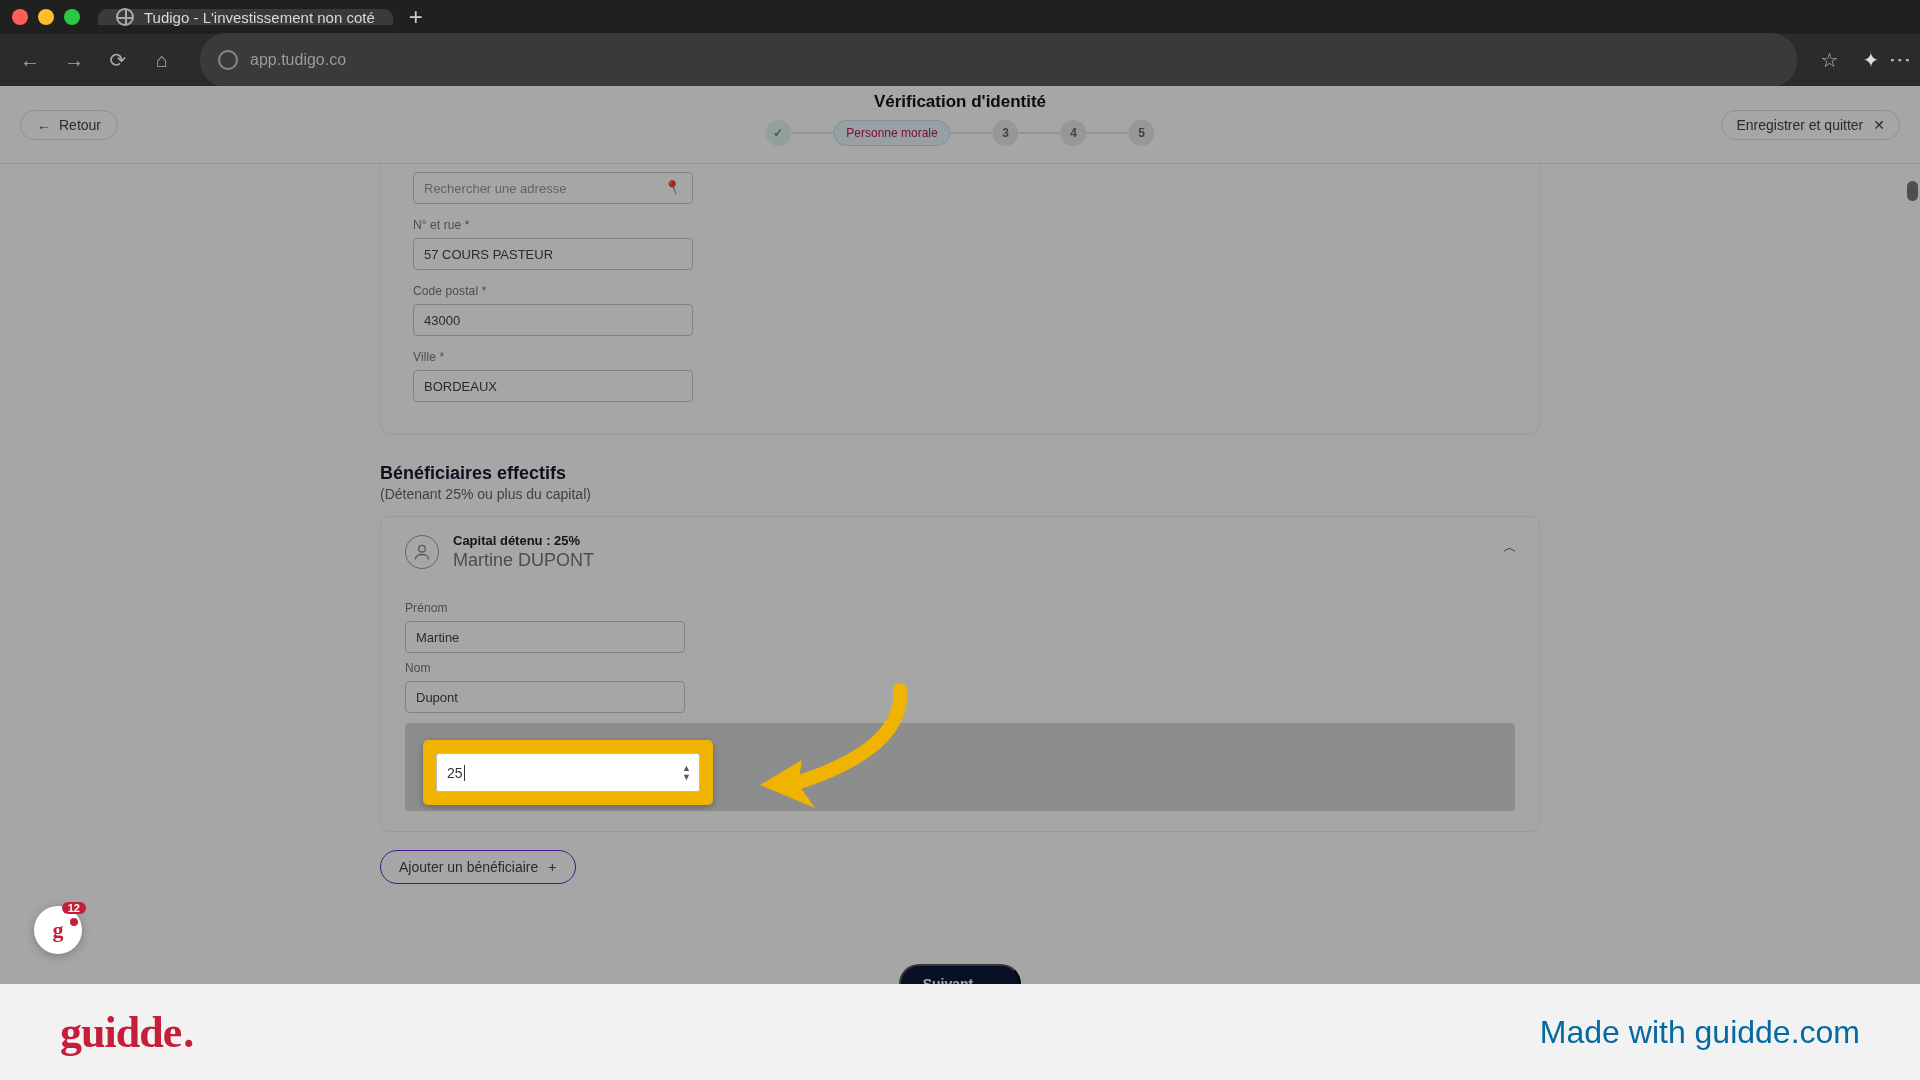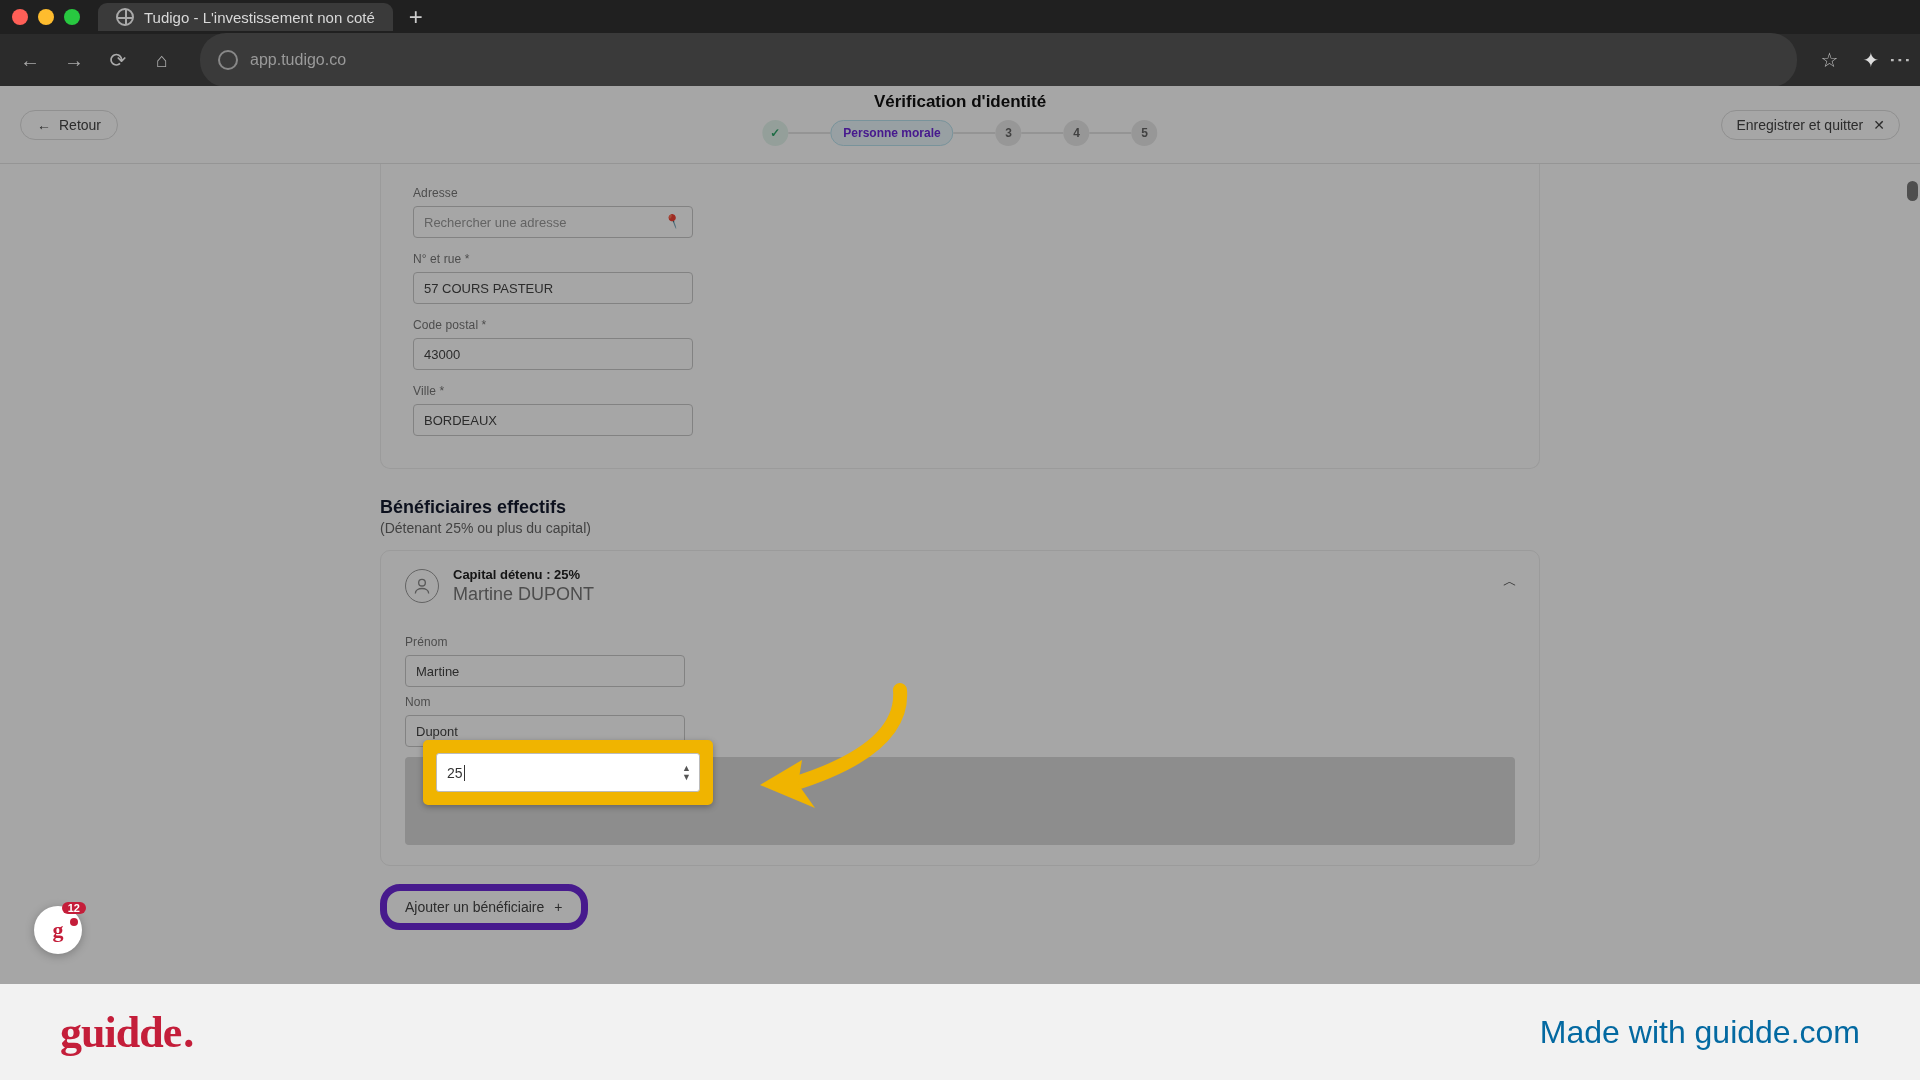--- a/index.html
+++ b/index.html
@@ -4,21 +4,21 @@
 <style>
   * { box-sizing: border-box; margin: 0; padding: 0; }
   body { font-family: -apple-system, BlinkMacSystemFont, "Segoe UI", Arial, sans-serif; width: 1920px; height: 1080px; overflow: hidden; position: relative; background: #fff; }
   
   
   .browser-chrome { background: #2b2b2b; height: 86px; }
   .titlebar { height: 34px; display:flex; align-items:center; padding: 0 12px; background:#202020; }
   .traffic-lights { display:flex; gap:10px; margin-right:18px; }
   .tl { width:16px; height:16px; border-radius:50%; }
   .tl.red { background:#ff5f57; } .tl.yellow { background:#febc2e; } .tl.green { background:#28c840; }
-  .tab { display:flex; align-items:center; gap:10px; background:#3a3a3a; color:#d9d9d9; font-size:15px; padding:6px 18px; border-radius:9px 9px 0 0; height:28px; }
+  .tab { display:flex; align-items:center; gap:10px; background:#3a3a3a; color:#d9d9d9; font-size:15px; padding:6px 18px; border-radius:9px 9px 0 0; height:16px; }
   .tab .globe { width:18px; height:18px; border-radius:50%; border:2px solid #aaa; position:relative; }
   .tab .globe::before { content:""; position:absolute; top:0; bottom:0; left:7px; width:2px; background:#aaa; }
   .tab .globe::after { content:""; position:absolute; left:0; right:0; top:7px; height:2px; background:#aaa; }
   .newtab { color:#ccc; font-size:24px; margin-left:16px; font-weight:300; }
   
   .toolbar { height:52px; display:flex; align-items:center; padding:0 16px; gap:16px; }
   .navbtn { width:28px; height:28px; display:flex; align-items:center; justify-content:center; color:#aaa; font-size:20px; }
   .addrbar { flex:1; background:#3a3a3a; border-radius:26px; height:54px; display:flex; align-items:center; padding:0 18px; color:#9a9a9a; font-size:16px; gap:12px; margin:0 8px; }
   .addrbar .site-icon { width:20px; height:20px; border-radius:50%; border:2px solid #888; position:relative; }
   .star { color:#bbb; margin-right:8px; font-size:20px; }
@@ -30,21 +30,21 @@
   .dimmer { position:absolute; inset:0; background:rgba(0,0,0,0.35); pointer-events:none; z-index:5; }
   
   .app-header { height:78px; border-bottom:1px solid #e5e5e5; position:relative; display:flex; align-items:center; justify-content:space-between; padding:0 20px; }
   .retour { border:1px solid #ddd; border-radius:20px; padding:6px 16px; font-size:14px; color:#444; display:flex; align-items:center; gap:8px; background:#fff; }
   .header-center { position:absolute; left:50%; transform:translateX(-50%); top:6px; text-align:center; }
   .header-title { font-weight:800; font-size:17px; color:#111; }
   .stepper { display:flex; align-items:center; gap:0; margin-top:8px; justify-content:center; }
   .step { width:26px; height:26px; border-radius:50%; background:#e9e9e9; color:#666; font-size:12px; font-weight:600; display:flex; align-items:center; justify-content:center; }
   .step.done { background:#e4f5ed; color:#2fa76a; }
   .step-line { width:42px; height:2px; background:#e3e3e3; }
-  .step-label { background:#eaf6fb; border:1px solid #b9e2ee; color:#6d28d9; font-size:12px; font-weight:700; padding:5px 12px; border-radius:16px; }
+  .step-label { background:#eaf6fb; border:1px solid #b9e2ee; color:#be185d; font-size:12px; font-weight:400; padding:5px 12px; border-radius:16px; }
   .save-quit { border:1px solid #ddd; border-radius:20px; padding:6px 14px; font-size:14px; color:#444; background:#fff; display:flex; align-items:center; gap:10px; }
   
   .content { max-width: 1160px; margin: 0 auto; padding: 0 0 40px; }
   .card { background:#fff; border:1px solid #eee; border-radius:10px; }
   .card-padding { padding: 8px 32px 32px; }
   
   .field-label { font-size:12px; color:#777; margin-top:14px; margin-bottom:6px; letter-spacing:0.1px; }
   .input { width:280px; height:32px; border:1px solid #c8c8c8; border-radius:4px; padding:0 10px; font-size:13px; color:#444; background:#fff; display:flex; align-items:center; justify-content:space-between; }
   .input.placeholder { color:#999; }
   .pin-icon { color:#888; font-size:14px; transform:rotate(-20deg); }
@@ -57,21 +57,21 @@
   .avatar-icon { width:34px; height:34px; border-radius:50%; border:1.5px solid #999; display:flex; align-items:center; justify-content:center; color:#777; font-size:18px; }
   .benef-meta { font-size:14px; }
   .benef-meta .cap { font-weight:700; color:#222; font-size:13px; }
   .benef-meta .name { color:#777; font-size:18px; margin-top:2px; }
   .collapse-btn { position:absolute; right:22px; top:22px; color:#555; font-size:14px; }
   
   .benef-body { padding:0 24px 20px; }
   
   .percent-block { background:#d9d9d9; border-radius:4px; margin-top:10px; padding:18px 14px 18px 14px; height:88px; position:relative; }
   
-  .add-benef { border:7px solid #6d28d9; border-radius:20px; padding:8px 18px; font-size:14px; color:#444; background:#fff; display:inline-flex; align-items:center; gap:10px; margin-top:18px; }
+  .add-benef { border:1px solid #6d28d9; border-radius:20px; padding:8px 18px; font-size:14px; color:#444; background:#fff; display:inline-flex; align-items:center; gap:10px; margin-top:18px; }
   
   .next-btn { background:#0d1a3a; color:#fff; border-radius:22px; padding:10px 22px; font-size:14px; font-weight:600; display:inline-flex; align-items:center; gap:10px; margin:40px auto 0; }
   .next-wrap { text-align:center; margin-top:40px; }
   
   
   .highlight-wrap { position:absolute; z-index:10; left:423px; top:740px; width:290px; height:65px; border:8px solid #f0b400; border-radius:5px; padding:5px; background:#f0b400; box-shadow:0 2px 6px rgba(0,0,0,0.3); }
   .highlight-inner { background:#fff; border:1px solid #bbb; border-radius:3px; height:100%; display:flex; align-items:center; padding:0 10px; font-size:14px; color:#333; position:relative; }
   .highlight-inner .caret { border-left:1px solid #333; height:16px; margin-left:1px; }
   .stepper-arrows { position:absolute; right:8px; display:flex; flex-direction:column; font-size:9px; color:#555; line-height:0.9; }
   
@@ -148,21 +148,20 @@
       </div>
     </div>
     <button class="save-quit">
       <span>Enregistrer et quitter</span>
       <span>✕</span>
     </button>
   </div>
 
   <div class="content">
     <div class="card card-padding" style="margin-top:0; border-top:none; border-top-left-radius:0; border-top-right-radius:0;">
-      <div class="field-label">Adresse</div>
       <div class="input placeholder">
         <span>Rechercher une adresse</span>
         <span class="pin-icon">📍</span>
       </div>
       <div class="field-label">N° et rue *</div>
       <div class="input">
           <span>57 COURS PASTEUR</span>
         </div>
       <div class="field-label">Code postal *</div>
       <div class="input">

